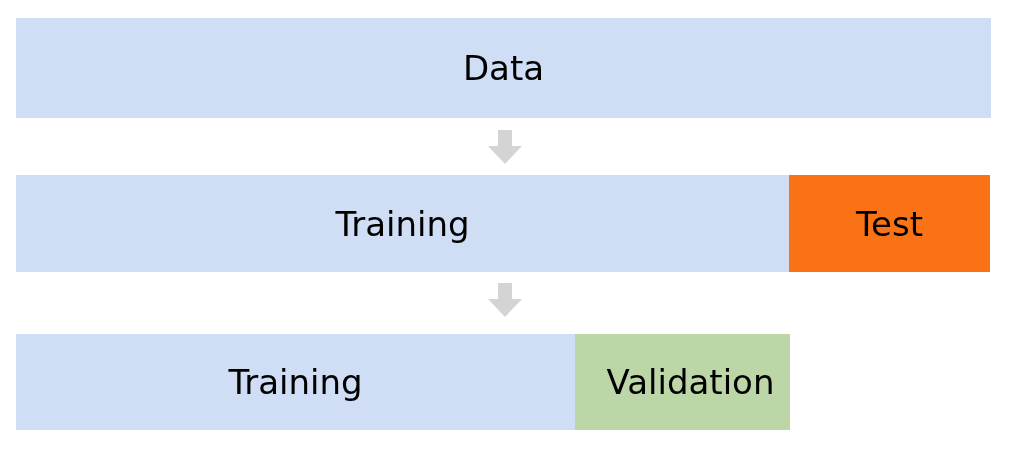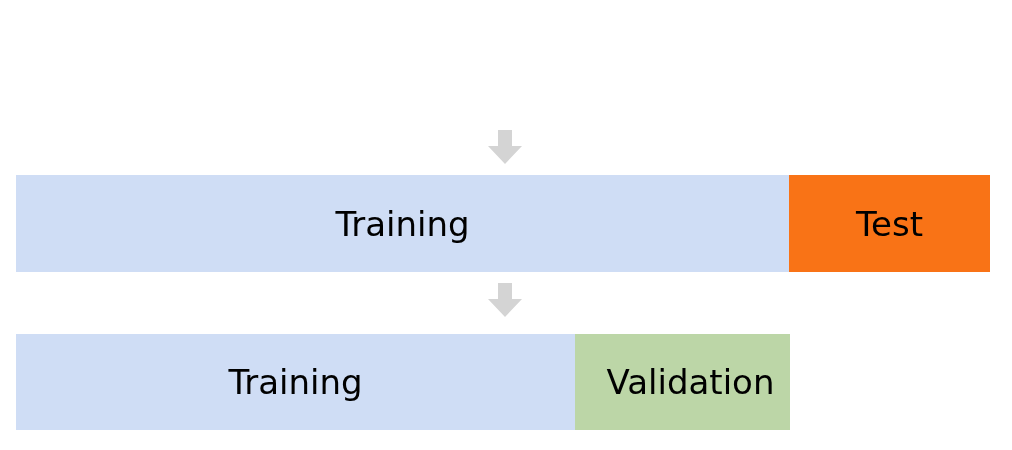--- a/index.html
+++ b/index.html
@@ -87,20 +87,25 @@
   }
   #arrow-1 { top: 130px; }
   #arrow-2 { top: 283px; }
   .arrow svg { display: block; width: 100%; height: 100%; }
 </style>
 </head>
 <body>
 
 <div id="diagram">
 
+  <div class="row" id="row-data">
+    <div class="seg seg-data" style="background:#cfddf5;">
+      <span class="seg-label">Data</span>
+    </div>
+  </div>
 
   <div class="arrow" id="arrow-1">
     <svg viewBox="0 0 34 34" xmlns="http://www.w3.org/2000/svg" aria-hidden="true">
       <polygon points="10,0 24,0 24,16 34,16 17,34 0,16 10,16" fill="#d4d4d4"></polygon>
     </svg>
   </div>
 
   <div class="row" id="row-train-test">
     <div class="seg seg-training" style="background:#cfddf5;">
       <span class="seg-label">Training</span>

